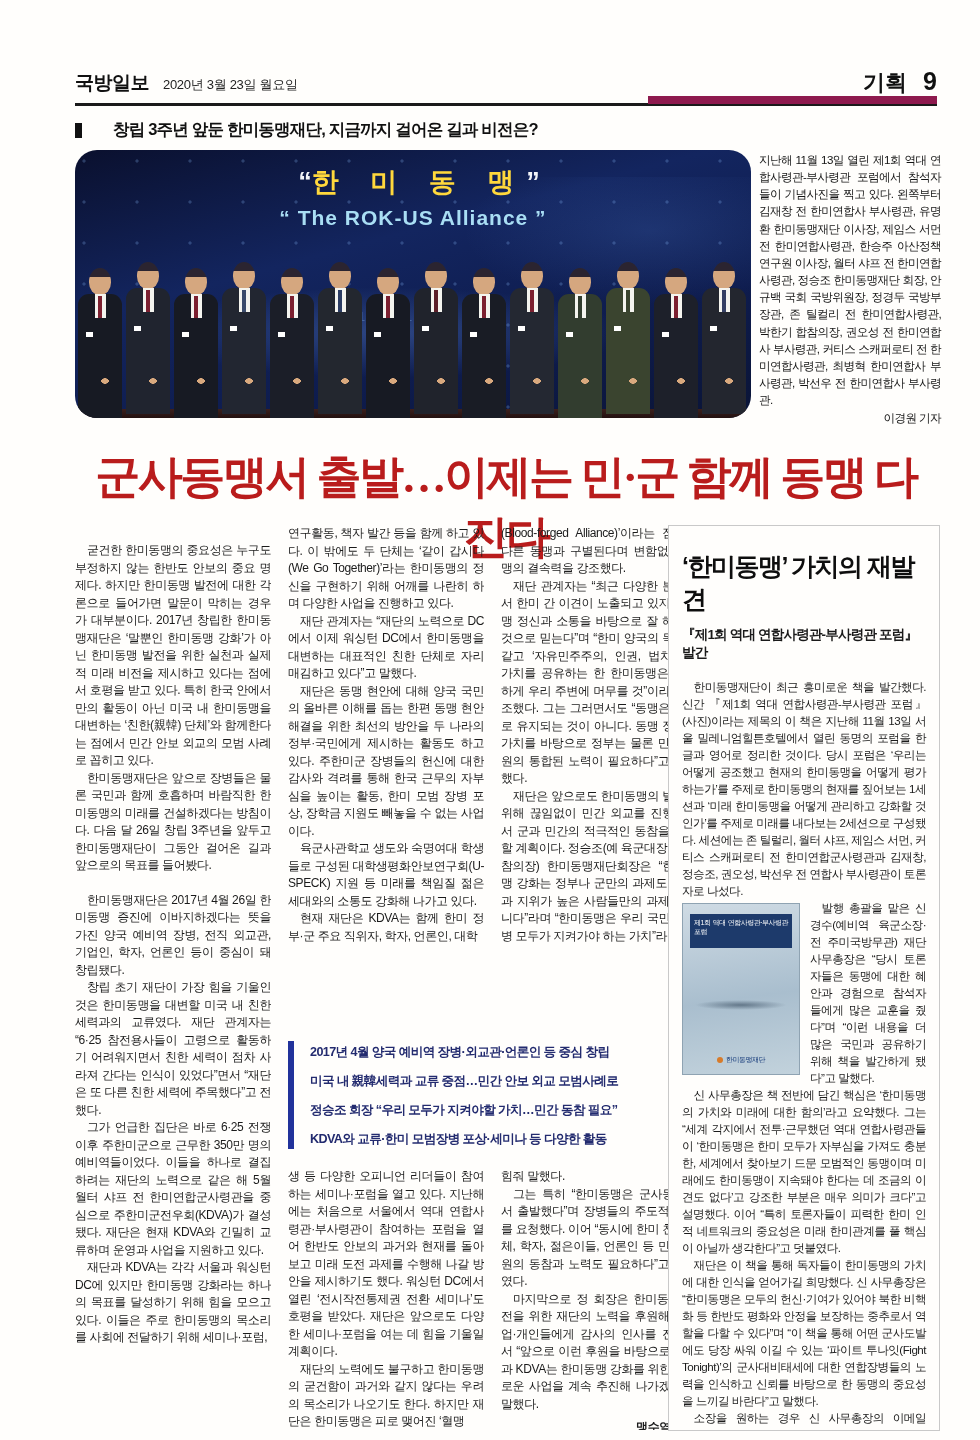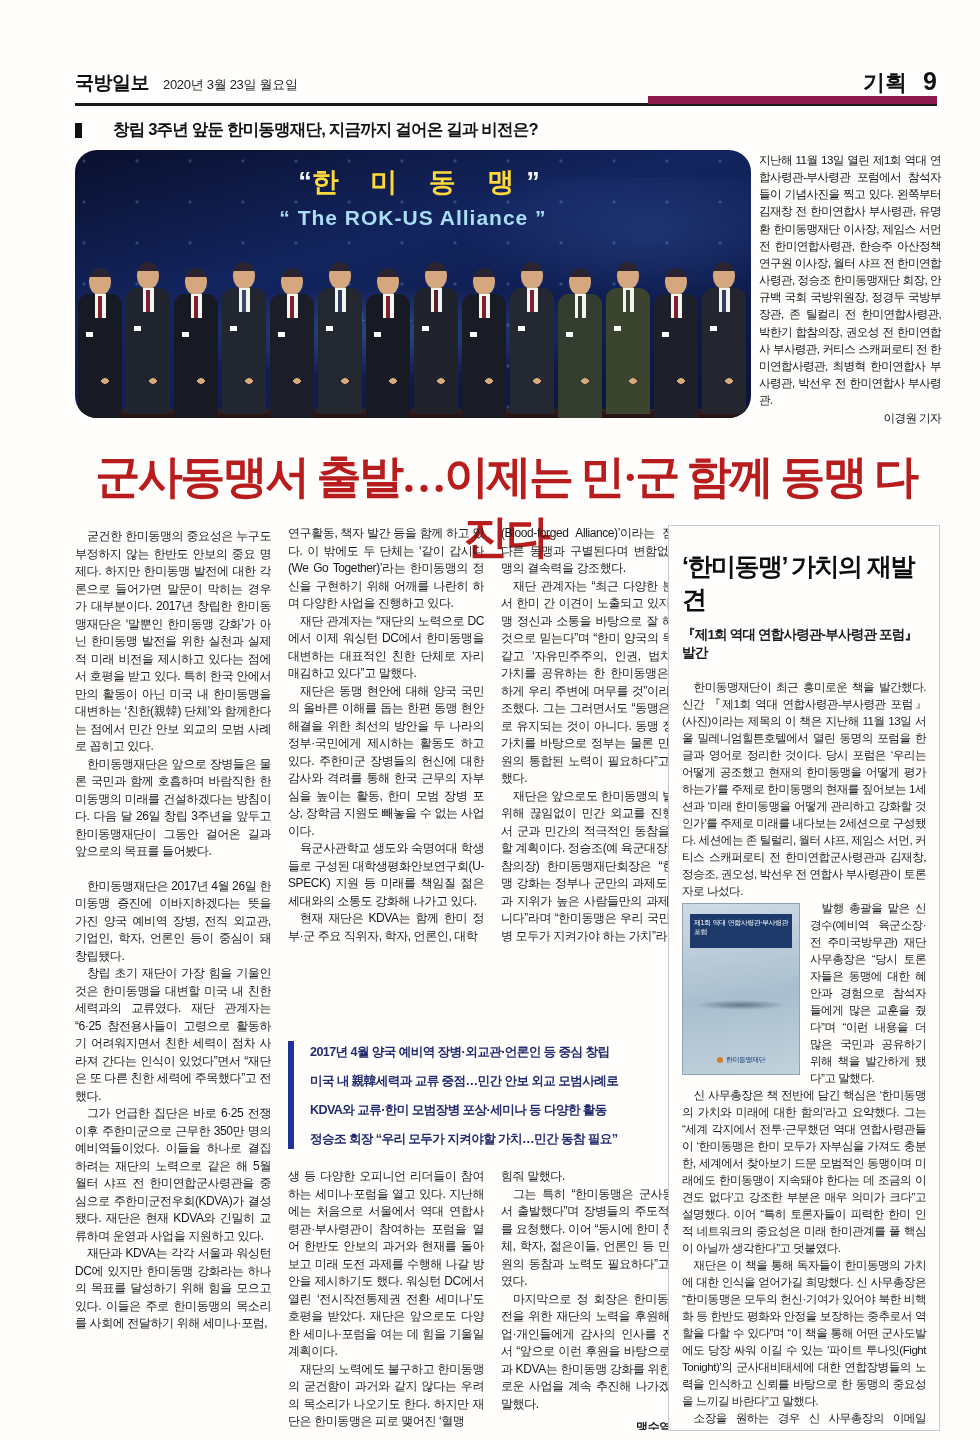--- a/index.html
+++ b/index.html
@@ -77,21 +77,21 @@
   .headline{position:absolute;left:75px;top:447px;width:862px;text-align:center;
          font-family:"Liberation Serif","DejaVu Serif",serif;
          font-size:45px;font-weight:900;letter-spacing:-2.5px;color:#b91c1c;}
 
   
   .bodycol{position:absolute;font-size:12px;line-height:17.5px;letter-spacing:-0.4px;
          text-align:justify;color:#1b1b1b;overflow:hidden;}
   .bodycol p{margin:0;text-indent:1em;}
   .bodycol p.cont{text-indent:0;}
   .bodycol p.gap{margin-top:17px;}
-  .col1{left:75px;top:528px;width:196px;height:890px;}
+  .col1{left:75px;top:542px;width:196px;height:890px;}
   .col2t{left:288px;top:525px;width:196px;height:505px;}
   .col3t{left:501px;top:525px;width:196px;height:505px;}
   .col2b{left:288px;top:1168px;width:196px;height:262px;}
   .col3b{left:501px;top:1168px;width:196px;height:262px;}
   .byline{display:block;text-align:right;text-indent:0;margin-top:6px;font-weight:700;}
 
   
   .quote{position:absolute;left:288px;top:1038px;width:404px;height:118px;}
   .quote .qbar{position:absolute;left:0;top:3px;width:6px;height:108px;background:#21329b;}
   .quote .qlines{position:absolute;left:22px;top:0;right:0;}
@@ -194,22 +194,22 @@
     <p class="cont">(Blood-forged Alliance)’이라는 점에서 다른 동맹과 구별된다며 변함없는 동맹의 결속력을 강조했다.</p>
     <p>재단 관계자는 “최근 다양한 분야에서 한미 간 이견이 노출되고 있지만 동맹 정신과 소통을 바탕으로 잘 해결될 것으로 믿는다”며 “한미 양국의 목표가 같고 ‘자유민주주의, 인권, 법치’라는 가치를 공유하는 한 한미동맹은 굳건하게 우리 주변에 머무를 것”이라고 강조했다. 그는 그러면서도 “동맹은 저절로 유지되는 것이 아니다. 동맹 정신과 가치를 바탕으로 정부는 물론 민간 차원의 통합된 노력이 필요하다”고 조언했다.</p>
     <p>재단은 앞으로도 한미동맹의 발전을 위해 끊임없이 민간 외교를 진행하면서 군과 민간의 적극적인 동참을 독려할 계획이다. 정승조(예 육군대장·전 합참의장) 한미동맹재단회장은 “한미동맹 강화는 정부나 군만의 과제도, 계급과 지위가 높은 사람들만의 과제도 아니다”라며 “한미동맹은 우리 국민과 장병 모두가 지켜가야 하는 가치”라고</p>
   </div>
 
   <div class="quote">
     <div class="qbar"></div>
     <div class="qlines">
       <div class="qline">2017년 4월 양국 예비역 장병·외교관·언론인 등 중심 창립</div>
       <div class="qline">미국 내 親韓세력과 교류 중점…민간 안보 외교 모범사례로</div>
+      <div class="qline">정승조 회장 “우리 모두가 지켜야할 가치…민간 동참 필요”</div>
       <div class="qline">KDVA와 교류·한미 모범장병 포상·세미나 등 다양한 활동</div>
-      <div class="qline">정승조 회장 “우리 모두가 지켜야할 가치…민간 동참 필요”</div>
     </div>
   </div>
 
   <div class="bodycol col2b">
     <p class="cont">생 등 다양한 오피니언 리더들이 참여하는 세미나·포럼을 열고 있다. 지난해에는 처음으로 서울에서 역대 연합사령관·부사령관이 참여하는 포럼을 열어 한반도 안보의 과거와 현재를 돌아보고 미래 도전 과제를 수행해 나갈 방안을 제시하기도 했다. 워싱턴 DC에서 열린 ‘전시작전통제권 전환 세미나’도 호평을 받았다. 재단은 앞으로도 다양한 세미나·포럼을 여는 데 힘을 기울일 계획이다.</p>
     <p>재단의 노력에도 불구하고 한미동맹의 굳건함이 과거와 같지 않다는 우려의 목소리가 나오기도 한다. 하지만 재단은 한미동맹은 피로 맺어진 ‘혈맹</p>
   </div>
 
   <div class="bodycol col3b">
     <p class="cont">힘줘 말했다.</p>

